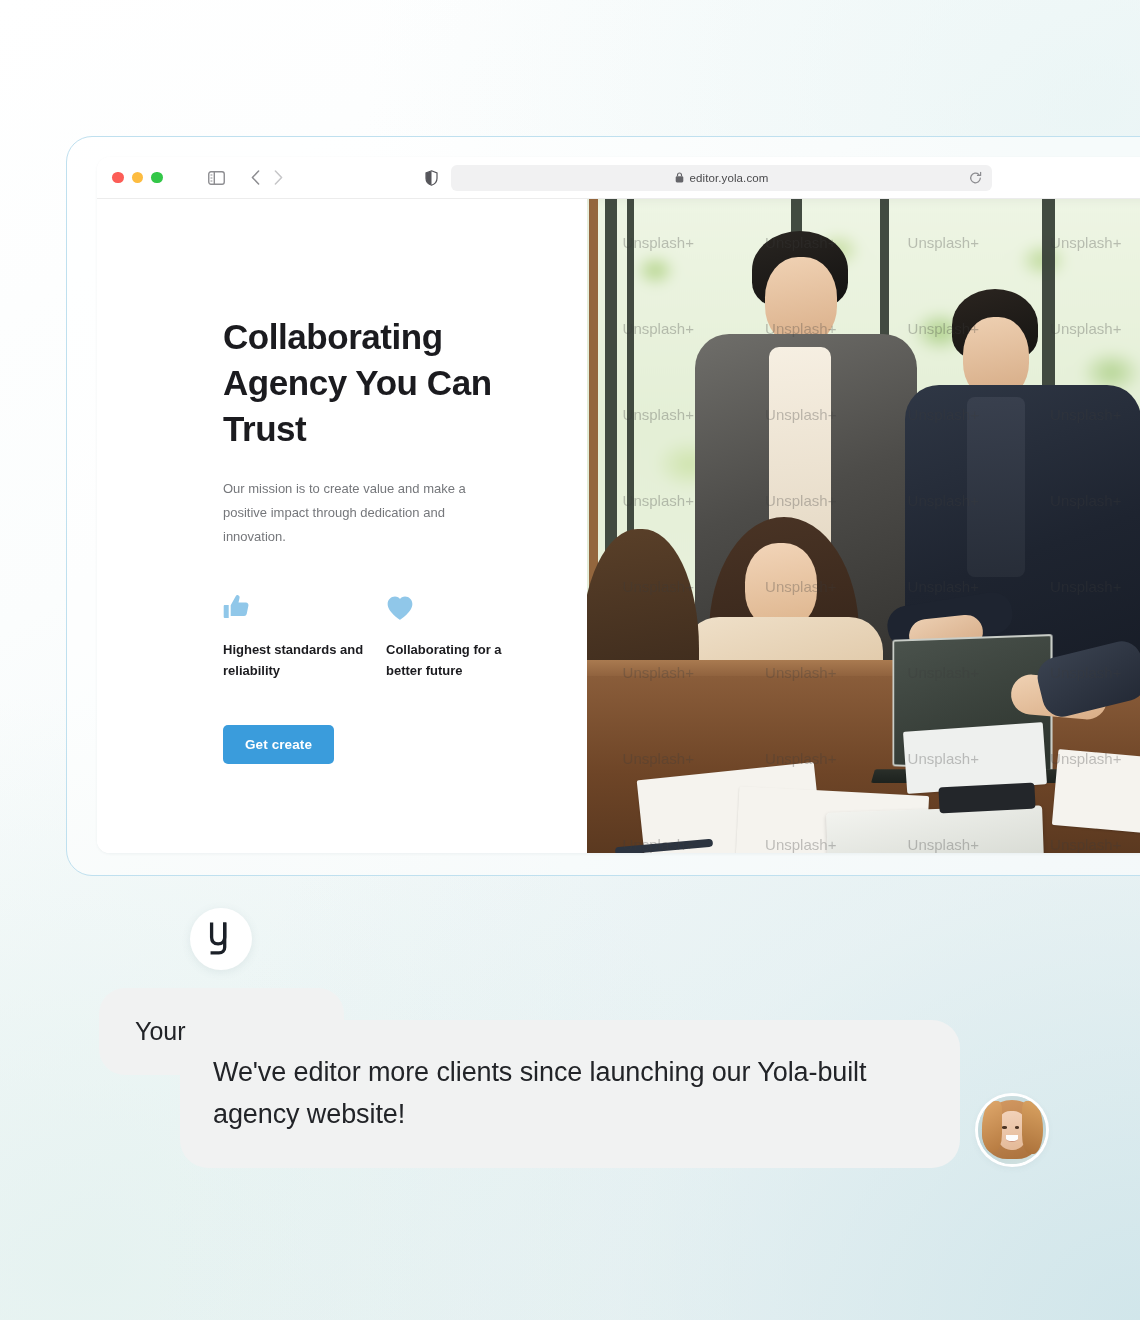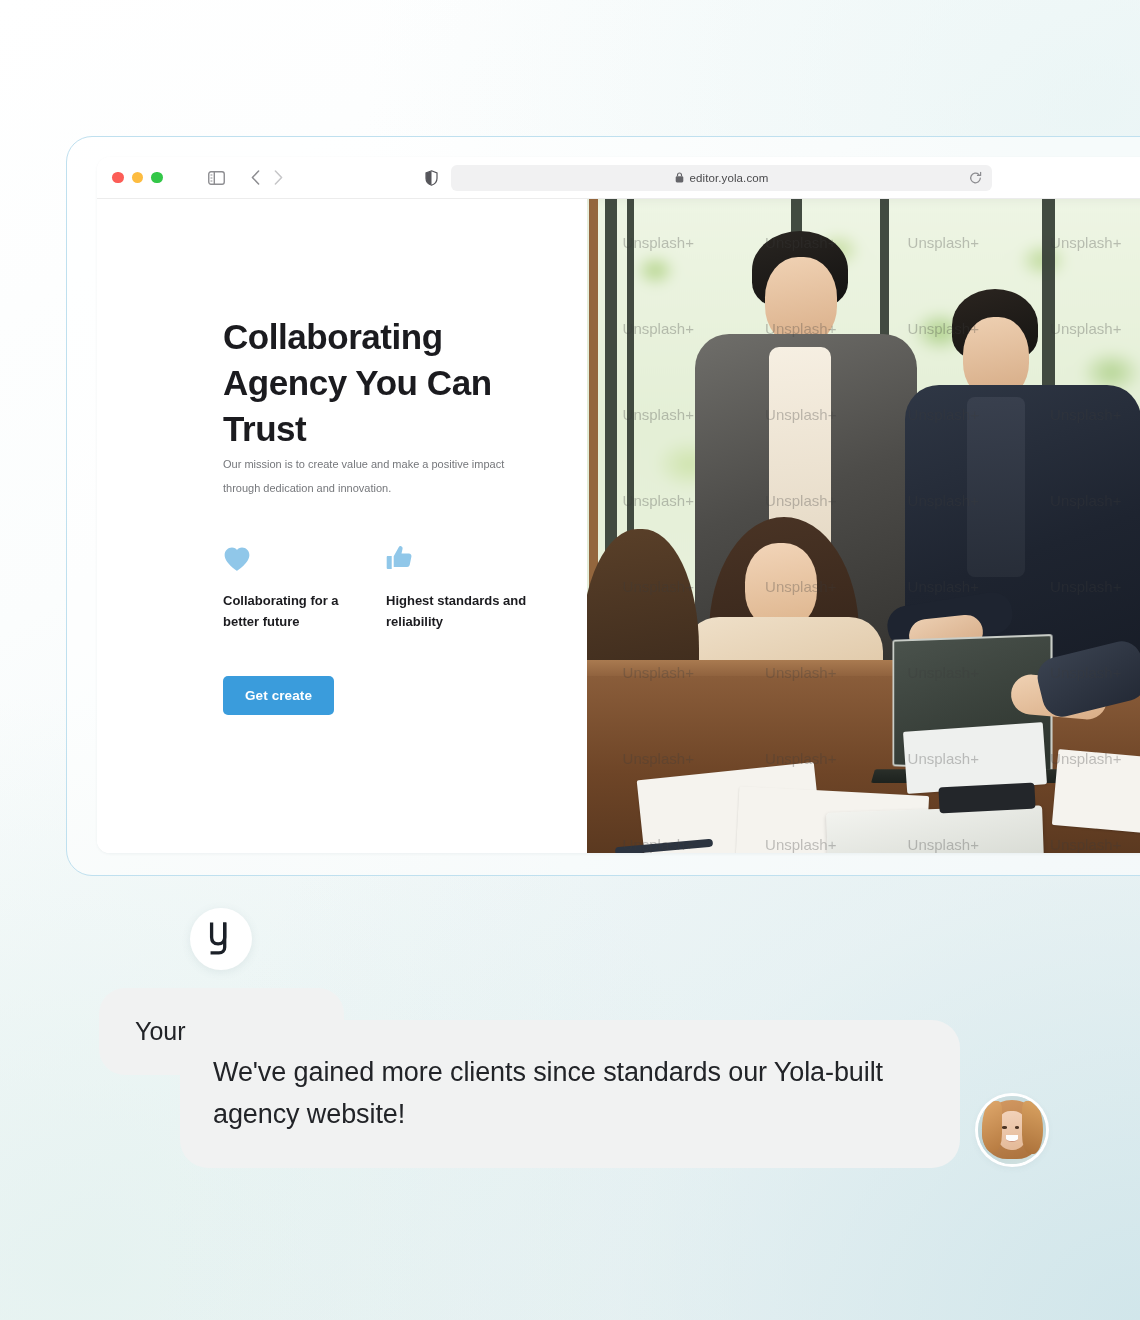--- a/index.html
+++ b/index.html
@@ -115,21 +115,22 @@
   #hero-title {
     font-size: 35px;
     line-height: 46px;
     font-weight: 700;
     color: #1b1b1f;
     letter-spacing: -0.45px;
     max-width: 305px;
   }
 
   #hero-sub {
-    font-size: 11px;
+    margin-top: 25px;
+    font-size: 13px;
     line-height: 24px;
     color: #75777b;
     max-width: 285px;
   }
 
   #features {
     margin-top: 42px;
     display: flex;
     gap: 0;
   }
@@ -360,35 +361,35 @@
     <div id="site">
 
       <div id="hero-left">
         <h1 id="hero-title">Collaborating Agency You Can Trust</h1>
         <p id="hero-sub">Our mission is to create value and make a positive impact through dedication and innovation.</p>
 
         <div id="features">
 
           <div class="feature">
             <span class="feature-icon">
-              <svg width="28" height="26" viewBox="0 0 24 22" fill="#90c7e9">
-                <path d="M12 21S1.4 14.6 1.4 7.5C1.4 3.9 4.2 1.1 7.7 1.1c2 0 3.6 1 4.3 2.2.7-1.2 2.4-2.2 4.3-2.2 3.5 0 6.3 2.8 6.3 6.4C22.6 14.6 12 21 12 21z"></path>
-              </svg>
-            </span>
-            <div class="feature-label">Collaborating for a better future</div>
-          </div>
-
-          <div class="feature">
-            <span class="feature-icon">
               <svg width="28" height="28" viewBox="0 0 24 24" fill="#90c7e9">
                 <path d="M1.5 10.2h3.4v11.3H1.5a.9.9 0 0 1-.9-.9v-9.5c0-.5.4-.9.9-.9z"></path>
                 <path d="M6.6 10.4l4.3-7.7c.4-.8 1.3-1.1 2.1-.8.9.3 1.4 1.2 1.2 2.1l-.9 4.1h6.3c1.4 0 2.5 1.3 2.2 2.7l-1.5 7.2a2.3 2.3 0 0 1-2.2 1.8H6.6V10.4z"></path>
               </svg>
             </span>
             <div class="feature-label">Highest standards and reliability</div>
+          </div>
+
+          <div class="feature">
+            <span class="feature-icon">
+              <svg width="28" height="26" viewBox="0 0 24 22" fill="#90c7e9">
+                <path d="M12 21S1.4 14.6 1.4 7.5C1.4 3.9 4.2 1.1 7.7 1.1c2 0 3.6 1 4.3 2.2.7-1.2 2.4-2.2 4.3-2.2 3.5 0 6.3 2.8 6.3 6.4C22.6 14.6 12 21 12 21z"></path>
+              </svg>
+            </span>
+            <div class="feature-label">Collaborating for a better future</div>
           </div>
         </div>
 
         <button id="cta-button">Get create</button>
       </div>
 
       <div id="hero-photo">
         <div id="photo-scene">
 
           <div class="bg-foliage"></div>
@@ -494,21 +495,21 @@
       <div id="yola-avatar">
         <svg id="yola-logo-glyph" width="26" height="34" viewBox="0 0 26 34">
           <path d="M3.6 2.2v13.1c0 4.3 2.6 6.6 6.5 6.6 4 0 6.6-2.3 6.6-6.6V2.2" stroke="#1b2028" stroke-width="3.3" fill="none" stroke-linecap="square"></path>
           <path d="M16.7 2.2v23.1c0 3.5-2.3 5.6-5.8 5.6H4.2" stroke="#1b2028" stroke-width="3.3" fill="none" stroke-linecap="square"></path>
         </svg>
       </div>
       <div class="bubble" id="bubble-1">Your site is live!</div>
     </div>
 
     <div id="chat-row-2">
-      <div class="bubble" id="bubble-2">We've gained more clients since standards our Yola-built agency website!</div>
+      <div class="bubble" id="bubble-2">We've editor more clients since launching our Yola-built agency website!</div>
       <div id="client-avatar">
         <span class="face-bg"></span>
         <span class="hair-back"></span>
         <span class="face"></span>
         <span class="hair-front-l"></span>
         <span class="hair-front-r"></span>
         <span class="eye l"></span>
         <span class="eye r"></span>
         <span class="smile"></span>
       </div>

